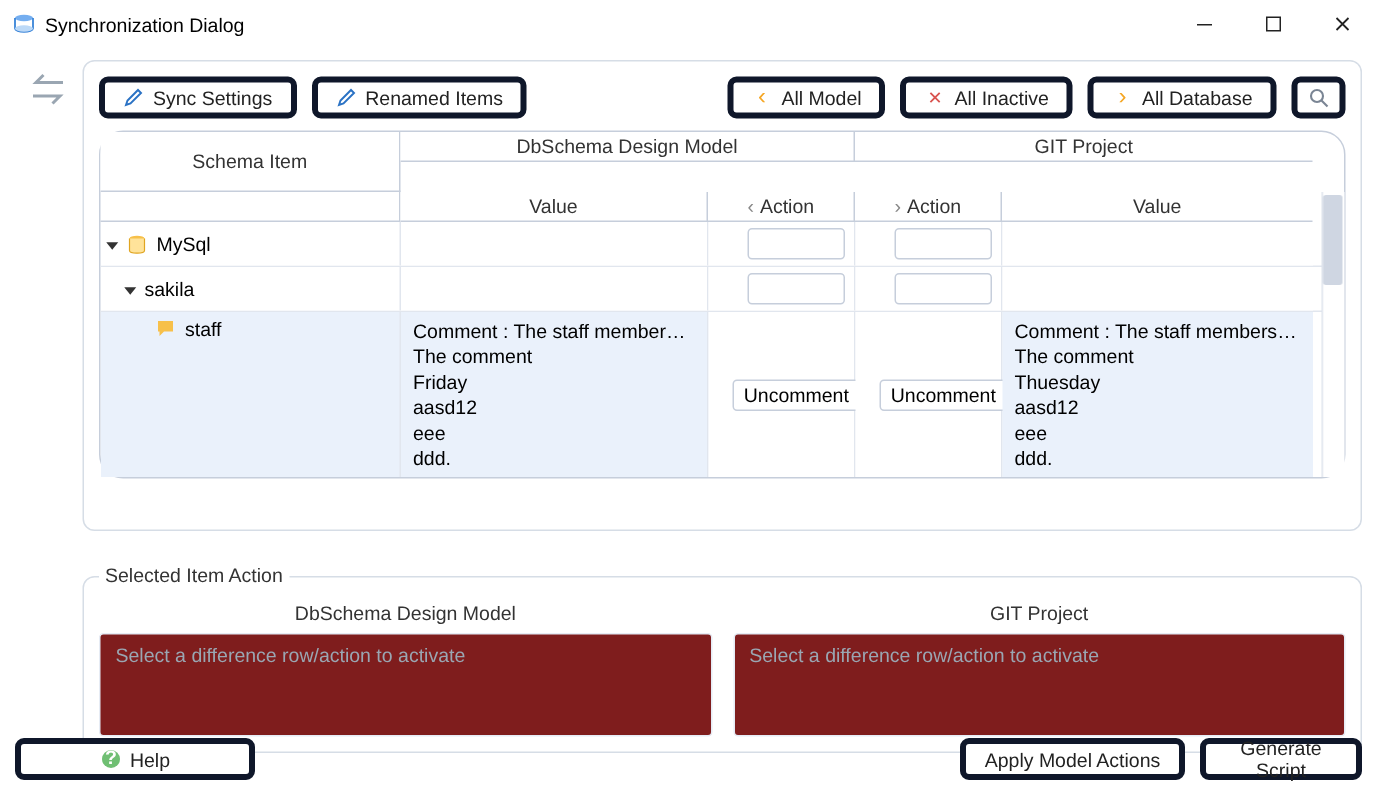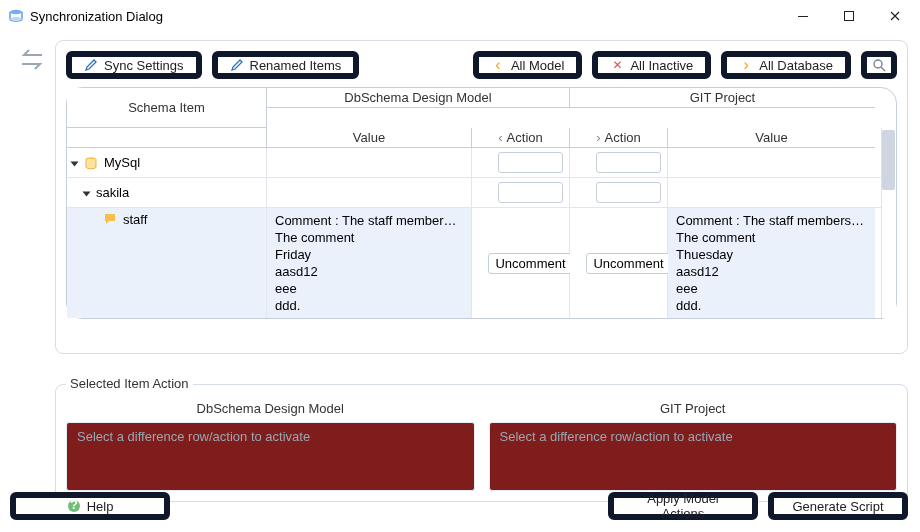--- a/index.html
+++ b/index.html
@@ -19,21 +19,21 @@
 
   .card { position:absolute; top:8px; left:55px; right:12px; border:1px solid #d6dde6; border-radius:8px; padding:10px 10px 10px 10px; background:#fff; }
   .card.top { height:314px; }
   .card.mid { top:352px; height:118px; padding-top:2px; }
   .footer { position:absolute; left:10px; right:12px; bottom:8px; height:32px; display:flex; }
   .footer .spacer { flex:1; }
 
   .toolbar-row { display:flex; gap:10px; margin-bottom:8px; }
   .toolbar-row .spacer { flex:1; }
 
-  .btn { height:28px; display:inline-flex; align-items:center; justify-content:center; gap:6px; padding:0 12px; border:6px solid #0f172a; border-radius:6px; background:#fff; color:#222; cursor:pointer; }
+  .btn { height:28px; display:inline-flex; align-items:center; justify-content:center; gap:6px; padding:0 12px; border:4px solid #0f172a; border-radius:6px; background:#fff; color:#222; cursor:pointer; }
   .btn.icon-only { width:36px; padding:0; }
   .btn .ico { width:14px; height:14px; display:inline-flex; align-items:center; justify-content:center; }
   .btn.chevron-left .chev::before { content:"‹"; color:#f5a623; font-size:16px; line-height:14px; }
   .btn .x-red { color:#d9534f; font-size:12px; }
   .btn.chevron-right .chev::before { content:"›"; color:#f5a623; font-size:16px; line-height:14px; }
 
   .sync-settings-ico svg, .renamed-items-ico svg, .help-ico svg, .search-ico svg { width:14px; height:14px; }
 
   .grid-outer { border:1px solid #c6cedb; border-radius:16px; height:232px; display:flex; flex-direction:column; position:relative; }
   .grid-head { display:grid; grid-template-columns: 200px 205px 98px 98px 207px; }
@@ -285,18 +285,18 @@
             <text x="7" y="10" text-anchor="middle" font-size="9" fill="#fff" font-weight="bold">?</text>
           </svg>
       </span>
       <span>Help</span>
     </button>
     <span class="spacer"></span>
     <div class="foot-group">
       <button class="btn foot-btn" style="width:150px">
           <span>Apply Model Actions</span>
         </button>
-      <button class="btn foot-btn" style="width:140px">
+      <button class="btn foot-btn" style="width:108px">
           <span>Generate Script</span>
         </button>
     </div>
   </div>
 </div>
 
 </body></html>

